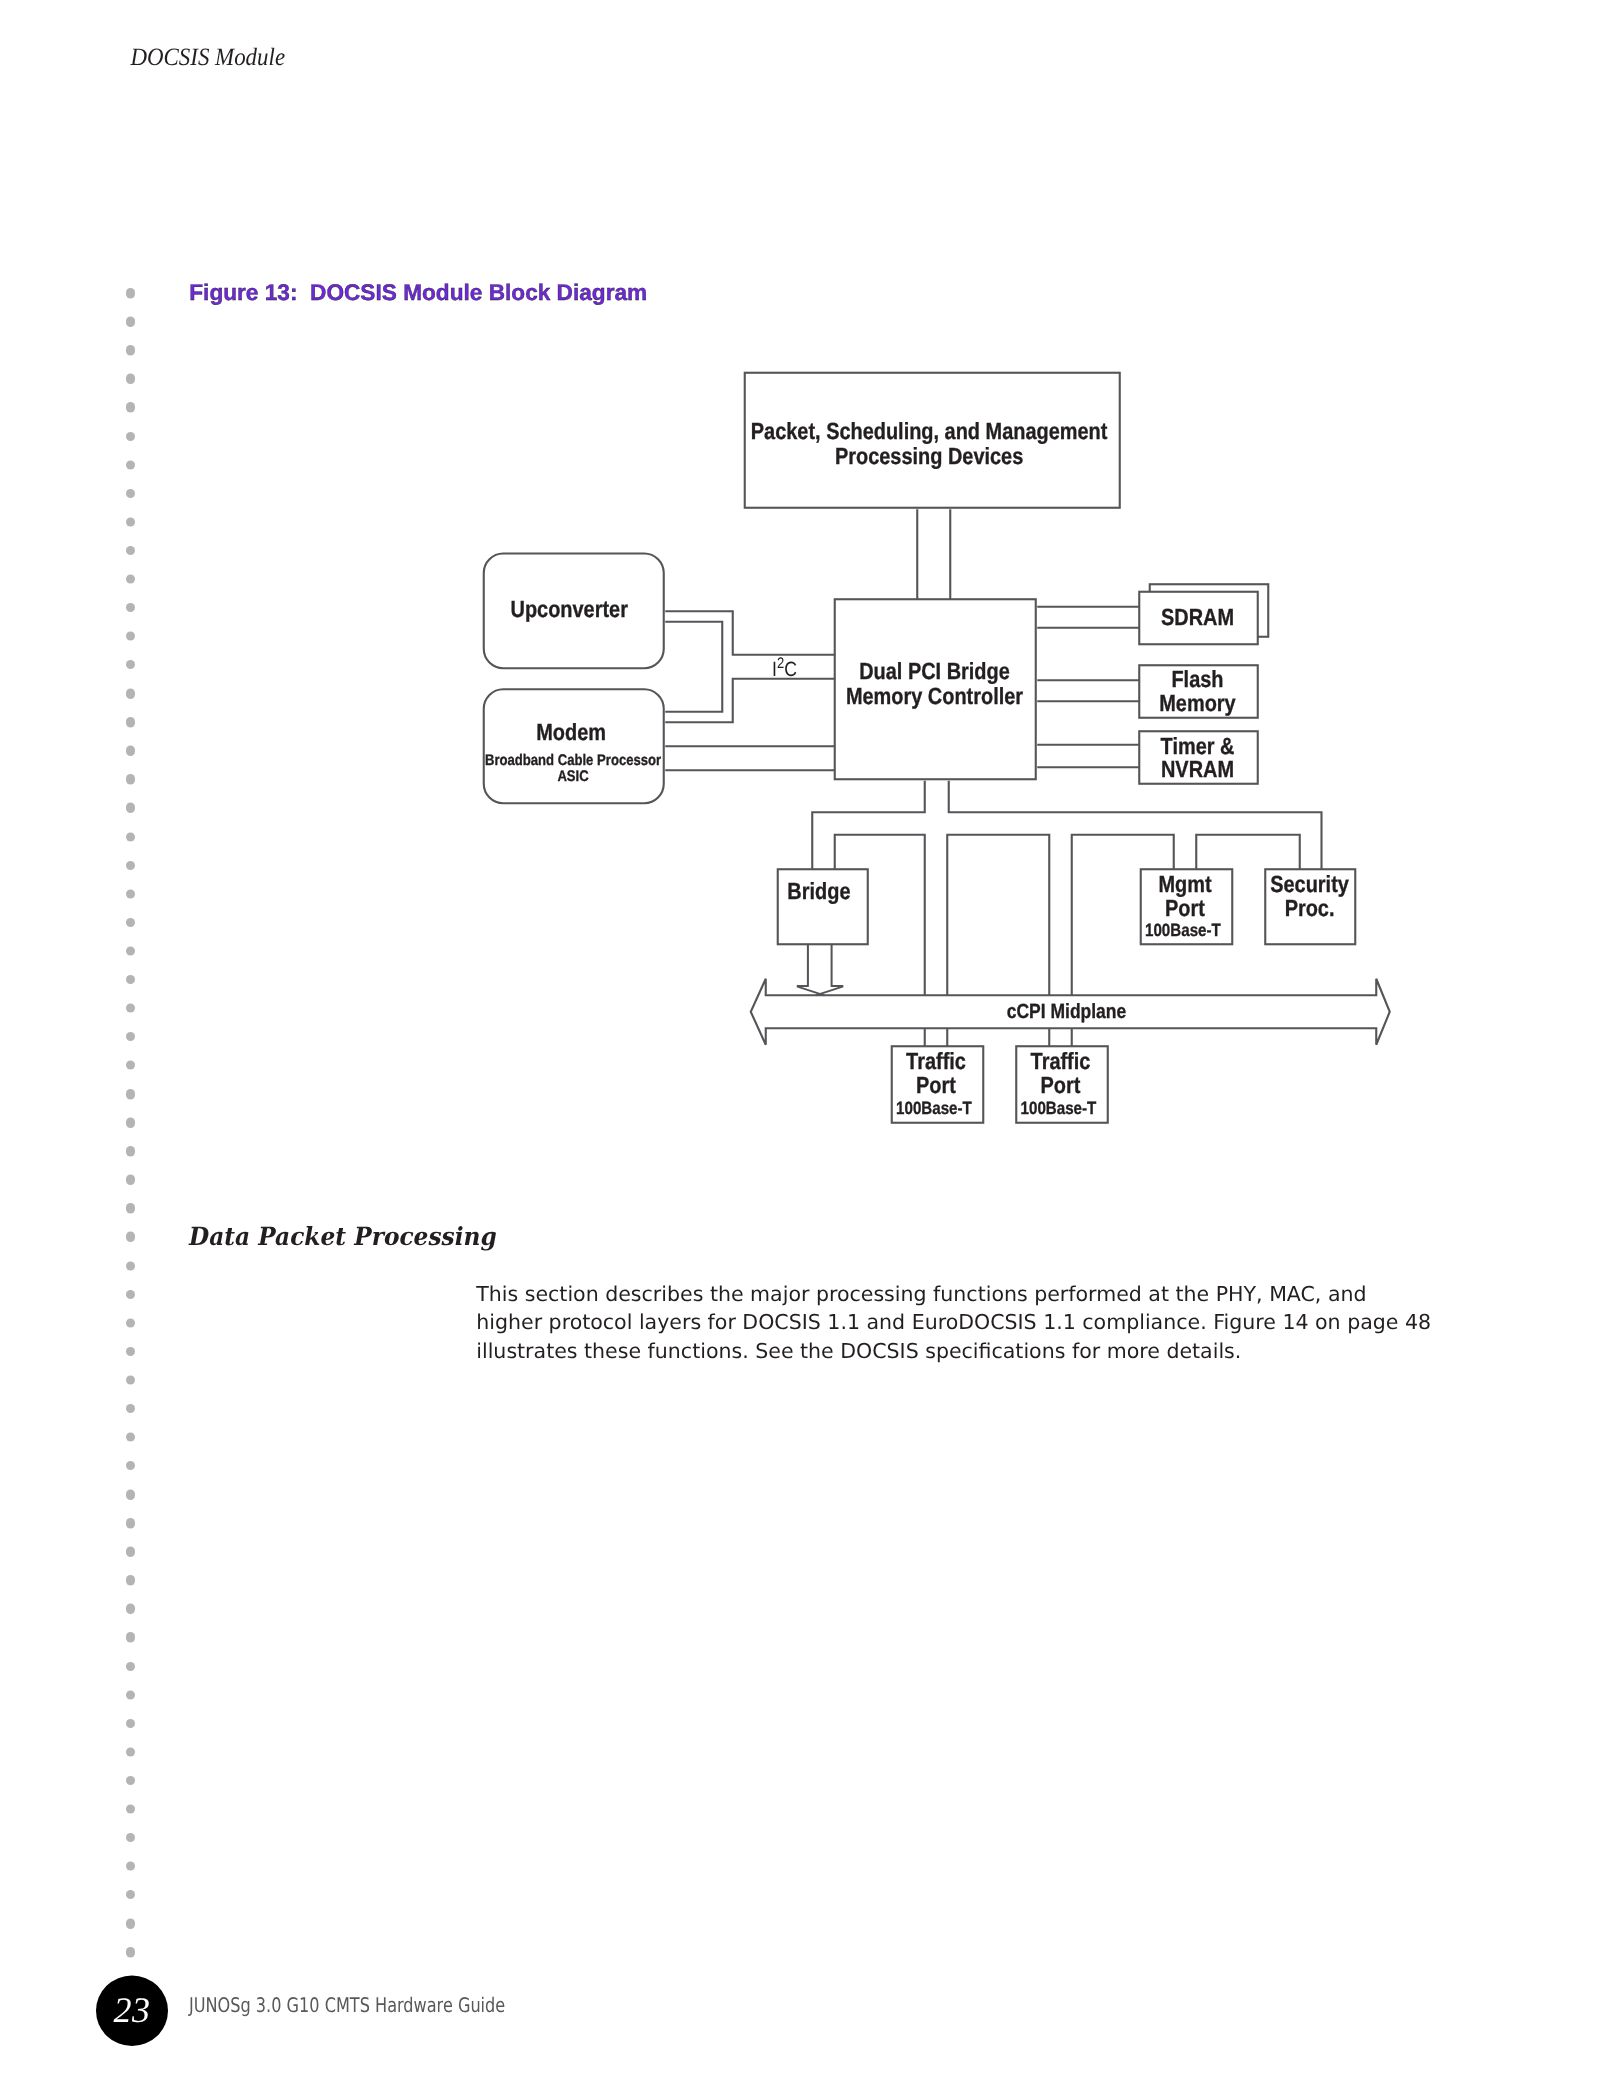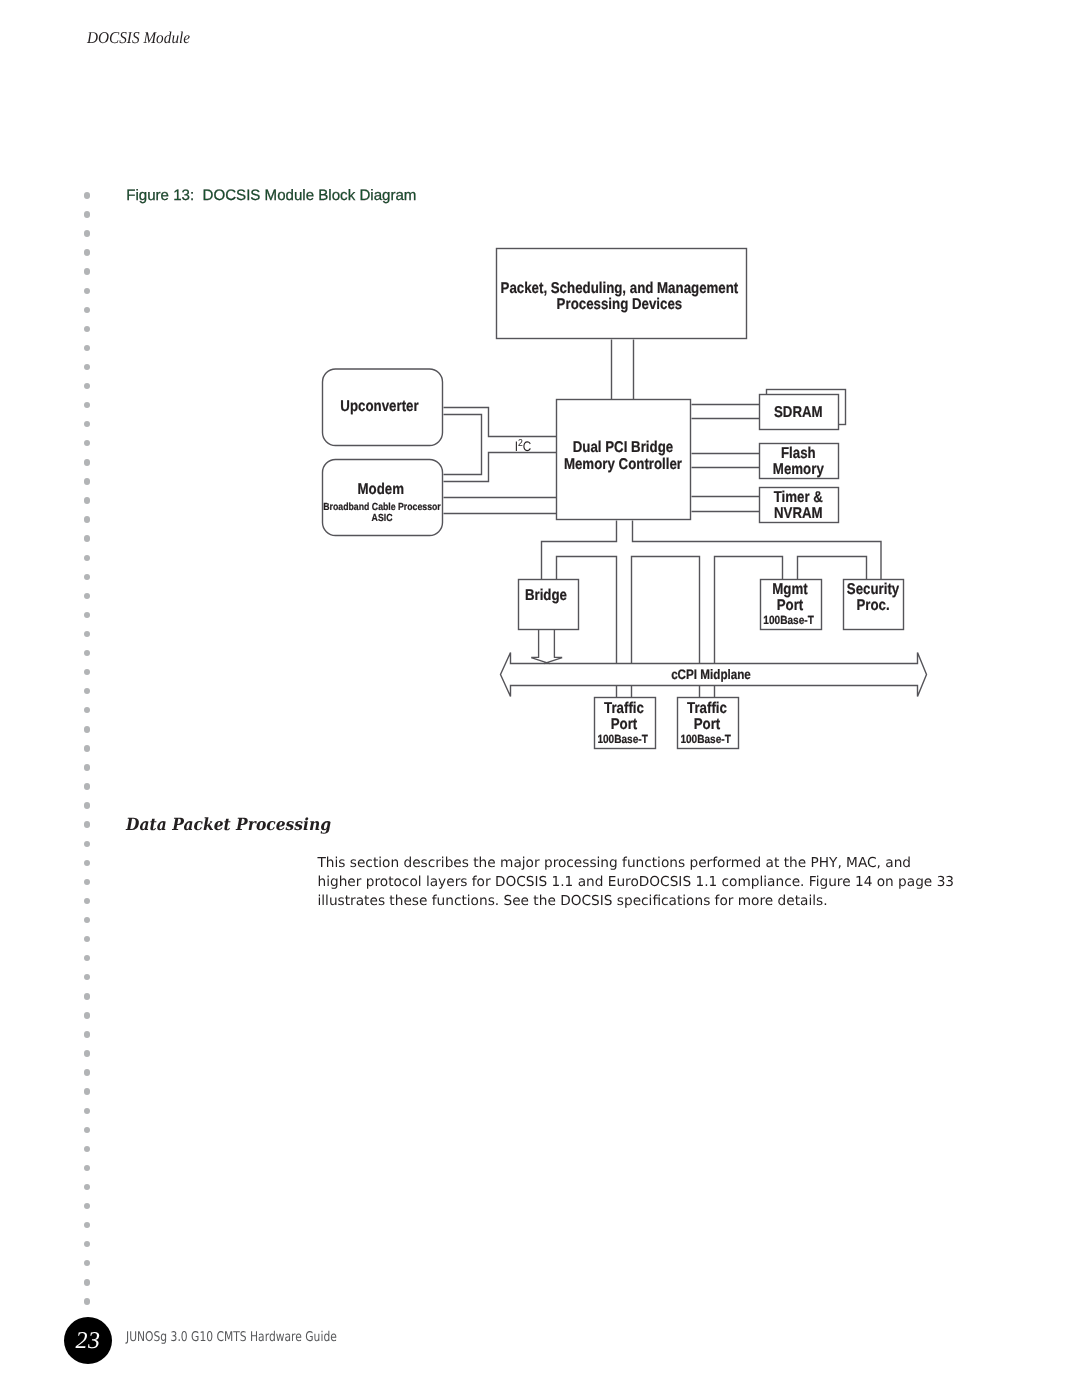--- a/index.html
+++ b/index.html
@@ -1,20 +1,20 @@
 <!DOCTYPE html>
 <html><head>
 <meta charset="utf-8">
 <title>DOCSIS Module</title>
 <style>
   html,body{margin:0;padding:0;}
   body{width:1080px;height:1397px;background:#fff;-webkit-font-smoothing:antialiased;text-rendering:geometricPrecision;will-change:transform;font-family:"Liberation Sans",sans-serif;position:relative;overflow:hidden;}
   .page{position:absolute;inset:0;}
   .hdr{position:absolute;left:86.5px;top:27.9px;font-family:"Liberation Serif",serif;font-style:italic;font-size:16.6px;color:#231f20;transform:scaleX(0.92);transform-origin:left top;}
-  .figcap{position:absolute;left:126.2px;top:186.8px;font-size:15.1px;font-weight:normal;color:#14532d;white-space:pre;-webkit-text-stroke:0.25px #231f20;}
+  .figcap{position:absolute;left:126.2px;top:186.8px;font-size:15.1px;font-weight:bold;color:#6d28d9;white-space:pre;-webkit-text-stroke:0.25px #231f20;}
   .dots{position:absolute;left:84.1px;top:192.2px;}
   .dot{position:absolute;width:6.4px;height:6.4px;border-radius:50%;background:#b2b4b6;}
   .sect{position:absolute;left:126px;top:813.5px;font-family:"DejaVu Serif",serif;font-style:italic;font-weight:bold;font-size:16.7px;color:#231f20;transform:scaleX(0.93);transform-origin:left top;}
   .body{position:absolute;left:317.5px;top:853.8px;width:637px;font-family:"DejaVu Sans",sans-serif;font-size:13.7px;line-height:19.3px;color:#231f20;}
   .pagenum{position:absolute;left:64px;top:1316.5px;width:48px;height:47px;border-radius:50%;background:#000;color:#fff;font-family:"Liberation Serif",serif;font-style:italic;font-size:24px;display:flex;align-items:center;justify-content:center;letter-spacing:0.4px;padding-top:2px;box-sizing:border-box;}
   .guide{position:absolute;left:126px;top:1330.2px;font-family:"DejaVu Sans",sans-serif;font-size:13.4px;color:#58595b;transform:scaleX(0.802);transform-origin:left top;white-space:nowrap;}
   svg{position:absolute;left:0;top:0;}
 </style>
 </head>
 <body>
@@ -77,21 +77,21 @@
       <div class="dot" style="top: 991.64px;"></div>
       <div class="dot" style="top: 1010.71px;"></div>
       <div class="dot" style="top: 1029.78px;"></div>
       <div class="dot" style="top: 1048.85px;"></div>
       <div class="dot" style="top: 1067.92px;"></div>
       <div class="dot" style="top: 1086.99px;"></div>
       <div class="dot" style="top: 1106.06px;"></div>
     </div>
   <div class="figcap">Figure 13:  DOCSIS Module Block Diagram</div>
   <div class="sect">Data Packet Processing</div>
-  <div class="body">This section describes the major processing functions performed at the PHY, MAC, and higher protocol layers for DOCSIS 1.1 and EuroDOCSIS 1.1 compliance. Figure 14 on page 33 illustrates these functions. See the DOCSIS specifications for more details.</div>
+  <div class="body">This section describes the major processing functions performed at the PHY, MAC, and higher protocol layers for DOCSIS 1.1 and EuroDOCSIS 1.1 compliance. Figure 14 on page 48 illustrates these functions. See the DOCSIS specifications for more details.</div>
   <div class="pagenum">23</div>
   <div class="guide">JUNOSg 3.0 G10 CMTS Hardware Guide</div>
 
   <svg class="diagram" width="1080" height="1397" viewBox="0 0 1080 1397">
     <g fill="none" stroke="#555459" stroke-width="1.4">
 
       <path d="M611.5 339.5 V399.5 M633.5 339.5 V399.5"></path>
 
       <path d="M443.5 407.5 H488.5 V436.5 H556.5"></path>
       <path d="M443.5 414.5 H481.5 V474.5 H443.5"></path>

